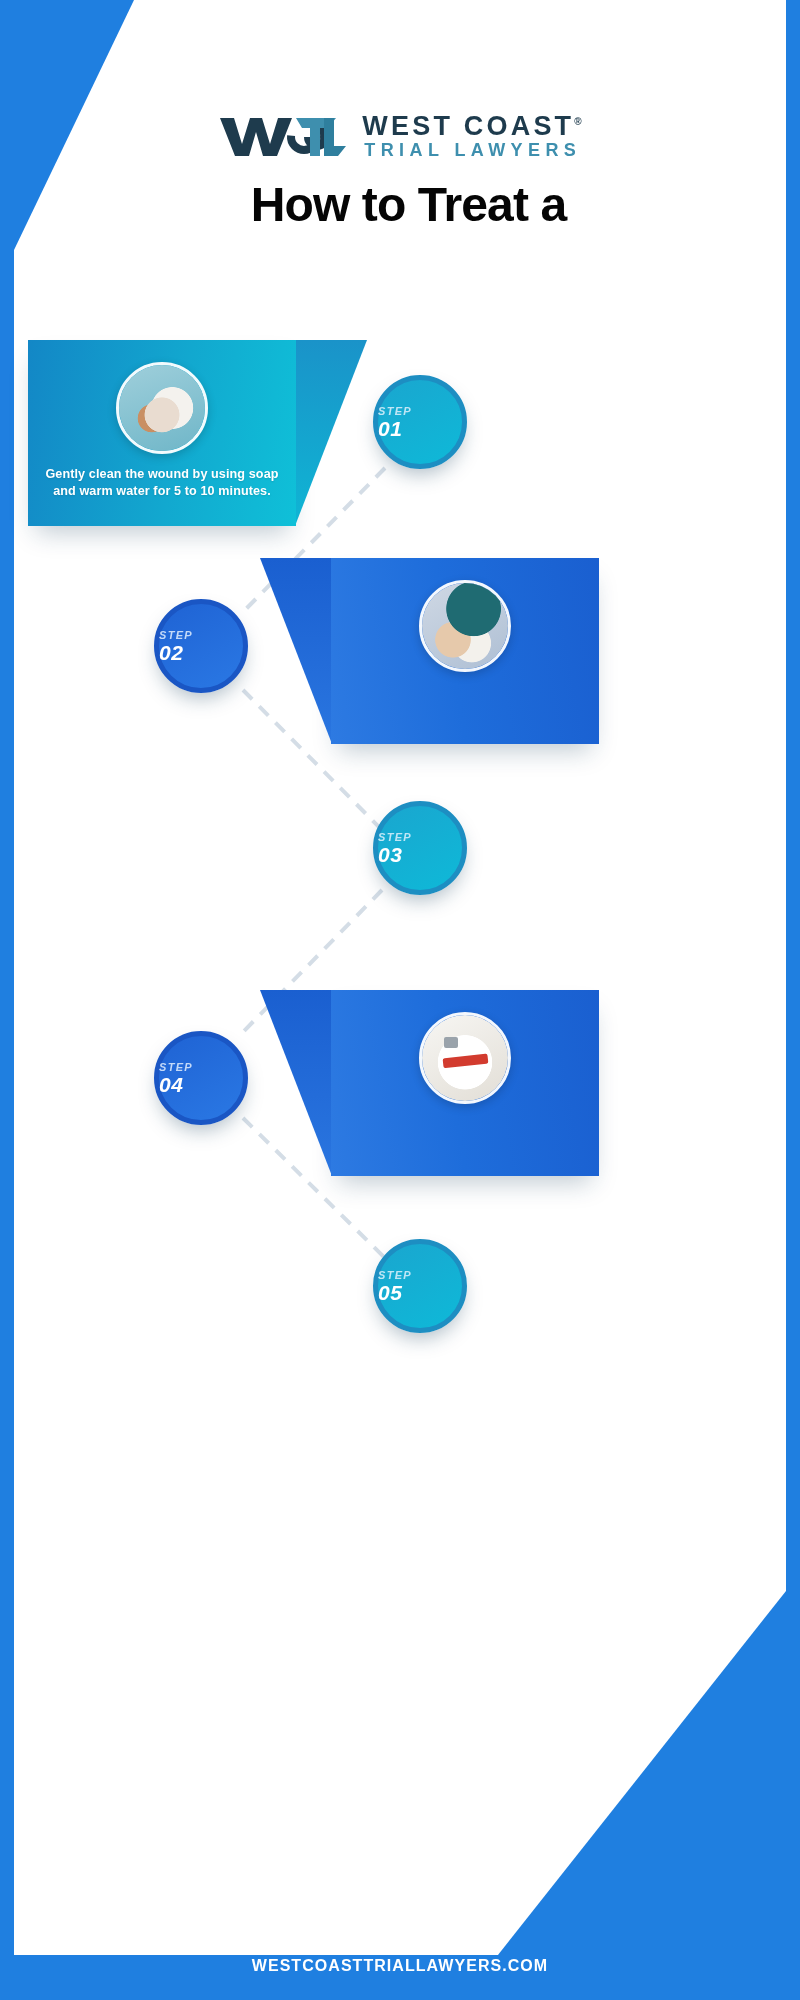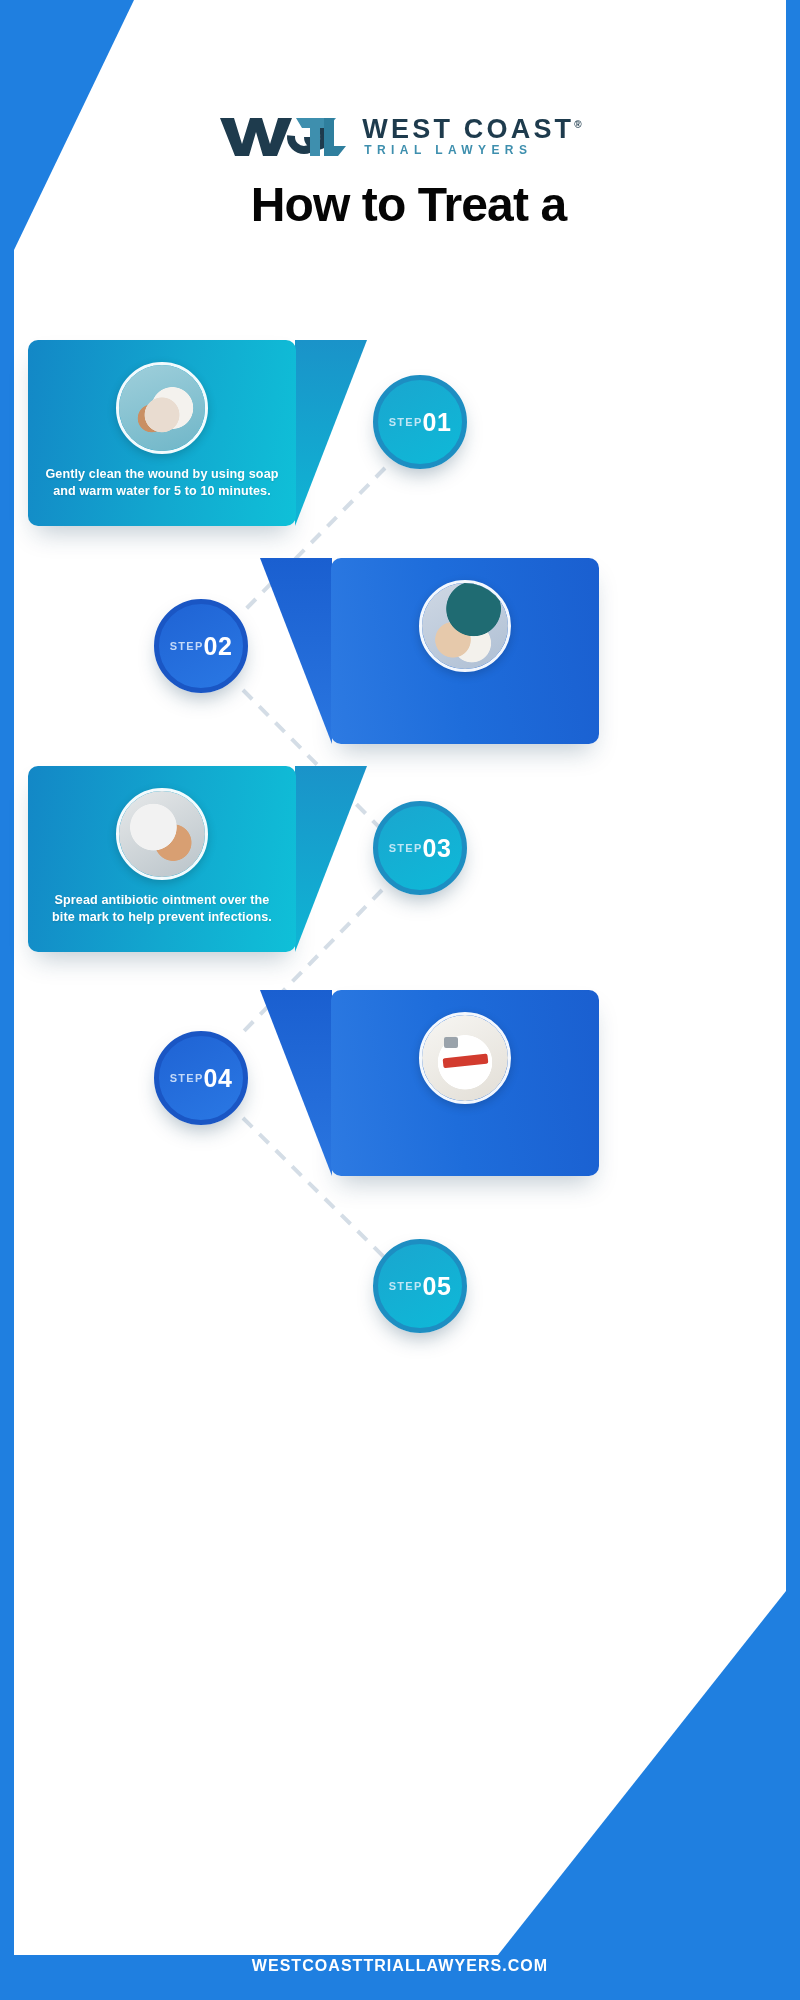--- a/index.html
+++ b/index.html
@@ -42,21 +42,21 @@
   .mono { display:flex; align-items:flex-end; height:44px; }
   .mono svg { display:block; }
   .logo-words { text-align:left; line-height:1; }
   .lw-main {
     font-size:27px; font-weight:700; letter-spacing:3.2px;
     color:#1d3c४b; color:#1e3b4d;
     font-family:"Liberation Sans", sans-serif;
   }
   .lw-main .reg { font-size:10px; vertical-align:super; letter-spacing:0; }
   .lw-sub {
-    font-size:12px; font-weight:600; letter-spacing:5.4px;
+    font-size:18px; font-weight:600; letter-spacing:5.4px;
     color:#3e8fae; margin-top:1px; padding-left:2px;
   }
 
   #title {
     margin-top:16px;
     font-size:48px; font-weight:800; line-height:1.06;
     color:#050505; letter-spacing:-0.9px;
     font-family:"Liberation Sans", sans-serif;
     margin-left:17px;
   }
@@ -68,21 +68,21 @@
 
   .card {
     position:absolute; top:0;
     width:268px; height:186px;
     border-radius:10px;
     box-shadow:0 14px 26px -8px rgba(20,60,90,.28);
     color:#ffffff;
     overflow:visible;
   }
   .card .inner {
-    position:absolute; inset:0; border-radius:10px; overflow:hidden;
+    position:absolute; inset:0; border-radius:0; overflow:hidden;
   }
   .card.cyan .inner { background:linear-gradient(100deg,#1387c6 0%,#12a8cf 55%,#0fc0d8 100%); }
   .card.blue .inner { background:linear-gradient(260deg,#1a5fd0 0%,#1e6ddb 55%,#2d7ae2 100%); }
 
   
   .tail { position:absolute; top:0; width:72px; height:186px; }
   .tail.right { left:267px; }
   .tail.left  { left:-71px; }
   .tail.right.cyan-t {
     background:linear-gradient(180deg,#1a93c9,#0fb5d4);
@@ -107,32 +107,33 @@
     text-align:center; font-size:12.6px; line-height:1.33;
     font-weight:600; color:#ffffff;
     letter-spacing:.1px;
     text-shadow:0 1px 2px rgba(0,0,0,.12);
   }
   .card.blue .cap { top:128px; }
 
   
   .badge {
     position:absolute; width:94px; height:94px; border-radius:50%;
-    display:flex; flex-direction:row; align-items:center; justify-content:center;
+    display:flex; flex-direction:column; justify-content:center;
     box-shadow:0 10px 20px -5px rgba(20,60,90,.35);
+    font-style:italic;
   }
   .badge.cyan { background:linear-gradient(150deg,#1aa6cf 0%,#0eb9d8 100%); border:5px solid #1d8ec2; }
   .badge.blue { background:linear-gradient(150deg,#1f63d4 0%,#2a78e4 100%); border:5px solid #1a56c4; }
   .badge .lbl {
     font-size:11px; font-weight:700; letter-spacing:1.3px;
     color:#bfe6f5; margin-bottom:1px;
   }
   .badge.blue .lbl { color:#c3d9f8; }
   .badge .num {
-    font-size:25px; font-weight:800; color:#ffffff; line-height:1;
+    font-size:21px; font-weight:800; color:#ffffff; line-height:1;
     letter-spacing:.5px;
   }
 
   
   .conn { position:absolute; }
   .conn svg { display:block; overflow:visible; }
 
   
   #footer {
     position:absolute; left:0; bottom:0; width:800px; height:68px;
@@ -227,33 +228,20 @@
           </div>
         </div>
       </div>
       <div class="badge blue" style="left:126px; top:41px;">
         <span class="lbl">STEP</span>
         <span class="num">02</span>
       </div>
     </div>
 
     <div class="step" style="left:28px; top:766px; width:744px; height:190px;">
-      <div class="card cyan" style="left:0;">
-        <div class="tail right cyan-t"></div>
-        <div class="inner">
-          <div class="photo">
-            <span class="art" style="background:
-                radial-gradient(circle at 40% 42%, #f2f2f2 0 32%, rgba(242,242,242,0) 33%),
-                radial-gradient(circle at 63% 60%, #d89f72 0 24%, rgba(216,159,114,0) 25%),
-                radial-gradient(circle at 47% 52%, #8f9aa3 0 12%, rgba(143,154,163,0) 13%),
-                linear-gradient(150deg,#e7e9ea,#b9c3c9);"></span>
-          </div>
-          <div class="cap">Spread antibiotic ointment over the bite mark to help prevent infections.</div>
-        </div>
-      </div>
       <div class="badge cyan" style="left:345px; top:35px;">
         <span class="lbl">STEP</span>
         <span class="num">03</span>
       </div>
     </div>
 
     <div class="step" style="left:28px; top:990px; width:744px; height:190px;">
       <div class="card blue" style="left:303px;">
         <div class="tail left blue-t"></div>
         <div class="inner">

